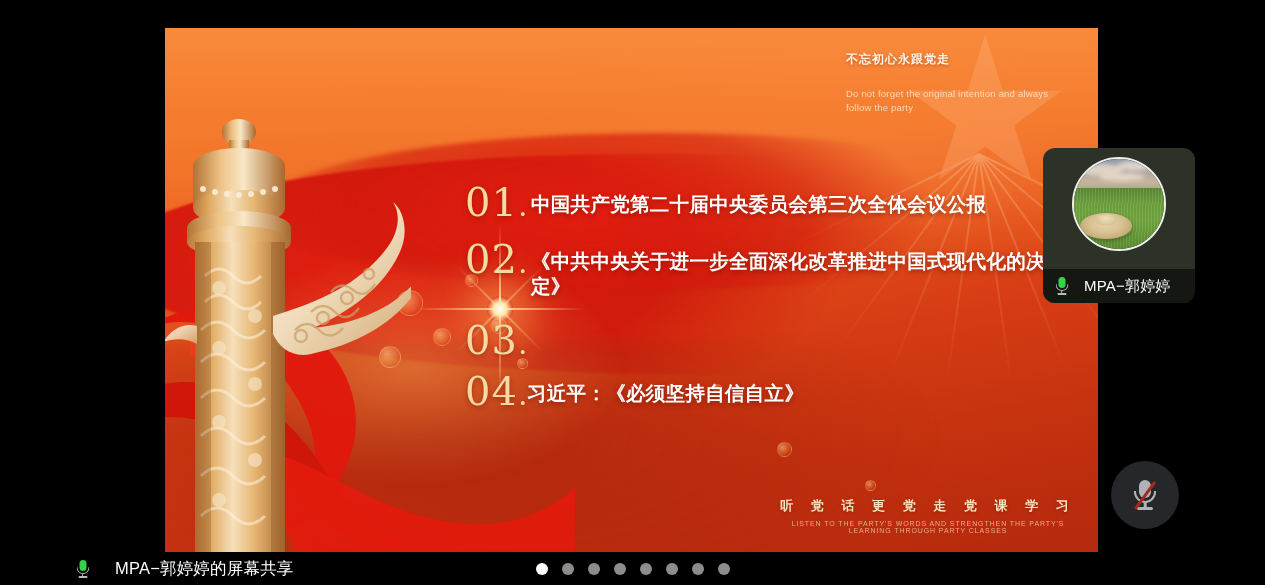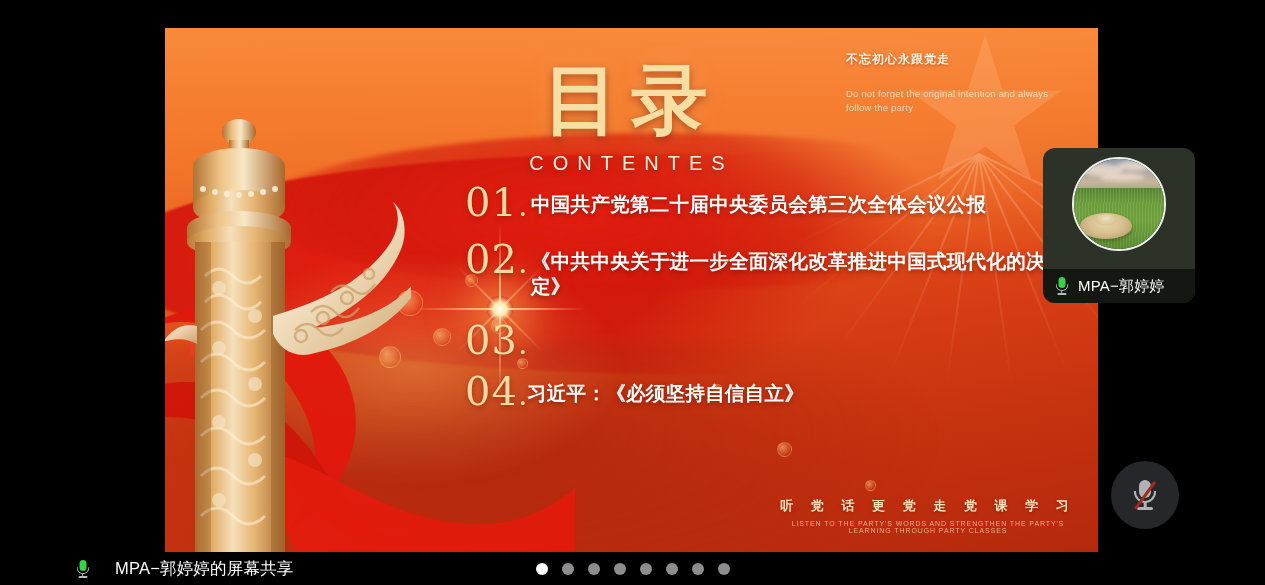--- a/index.html
+++ b/index.html
@@ -190,21 +190,21 @@
     box-shadow:0 2px 4px rgba(0,0,0,.28);
   }
   .av-hat:before{
     content:""; position:absolute; left:50%; top:28%; transform:translate(-50%,-50%);
     width:22px; height:11px; border-radius:50%;
     background:radial-gradient(ellipse at 50% 35%, #efe1bb, #cdb684);
   }
   .tile-label{
     position:absolute; left:0; bottom:0; width:100%; height:34px;
     background:rgba(16,18,14,.82);
-    display:flex; align-items:center; padding-left:12px; gap:10px;
+    display:flex; align-items:center; padding-left:12px; gap:16px;
   }
   .tile-name{ color:#fff; font-size:15px; letter-spacing:.2px; }
 
   
   .mic-on{ width:13px; height:18px; position:relative; flex:0 0 auto; }
   .mic-on .cap{
     position:absolute; left:50%; top:0; transform:translateX(-50%);
     width:7px; height:11px; border-radius:4px; background:#36d24a;
   }
   .mic-on .arc{
@@ -400,24 +400,20 @@
           <circle cx="140" cy="220" r="6"></circle>
           <circle cx="162" cy="202" r="6"></circle>
           <circle cx="186" cy="182" r="6"></circle>
           <circle cx="208" cy="158" r="5"></circle>
         </g>
 
         <path d="M36,210 C22,206 10,214 2,226 C14,222 26,222 36,228 Z" fill="url(#gwing)" opacity=".9"></path>
       </svg>
     </div>
 
-    <div class="slide-title">
-      <div class="title-cn">目录</div>
-      <div class="title-en">CONTENTES</div>
-    </div>
 
     <div class="corner-slogan">
       <div class="corner-cn">不忘初心永跟党走</div>
       <div class="corner-en">Do not forget the original intention and always follow the party</div>
     </div>
 
     <div class="toc">
       <div class="toc-item i0">
         <div class="toc-num"><span>01</span><span class="dot">.</span></div>
         <div class="toc-text">中国共产党第二十届中央委员会第三次全体会议公报</div>

